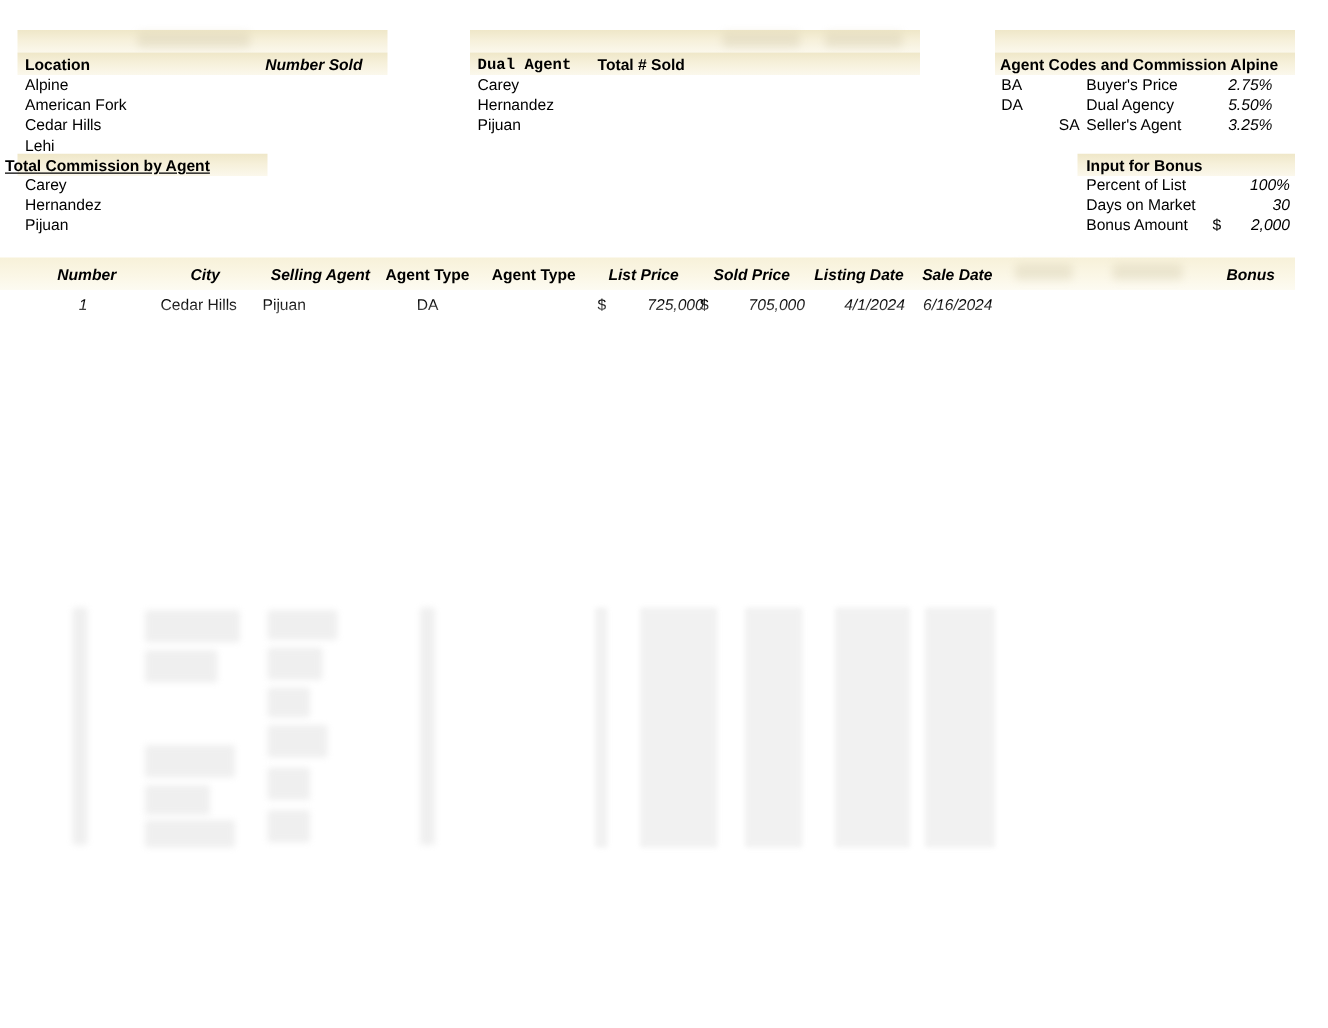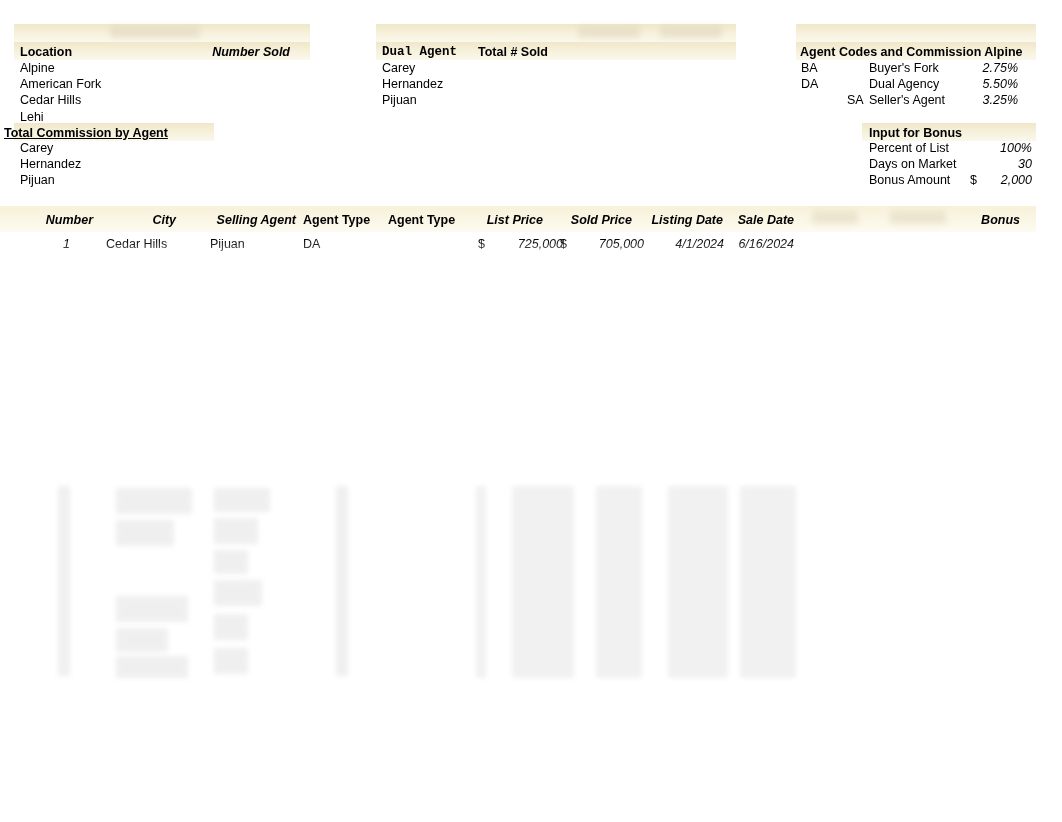--- a/index.html
+++ b/index.html
@@ -39,21 +39,21 @@
   .hdr {
     font-weight: bold;
     white-space: nowrap;
   }
   .cell {
     position: absolute;
     white-space: nowrap;
     line-height: 16px;
   }
   .r { text-align: right; font-style: italic; }
-  .c { }
+  .c { text-align: center; }
 
   
   .ghost {
     position: absolute;
     background: #c9c0a0;
     opacity: .30;
     filter: blur(3.2px);
     border-radius: 3px;
   }
   .ghost-faint {
@@ -145,21 +145,21 @@
 
 <div class="panel">
 
   <div class="band" style="left:796px; top:24px; width:240px; height:18px;"></div>
   <div class="band" style="left:796px; top:42px; width:240px; height:18px;"></div>
   <div class="whitebox" style="left:796px; top:60px; width:240px; height:48px;"></div>
 
   <div class="cell hdr" style="left:800px; top:44px;">Agent Codes and Commission Alpine</div>
 
   <div class="cell" style="left:801px; top:60px;">BA</div>
-  <div class="cell" style="left:869px; top:60px;">Buyer's Fork</div>
+  <div class="cell" style="left:869px; top:60px;">Buyer's Price</div>
   <div class="cell r" style="left:950px; top:60px; width:68px;">2.75%</div>
 
   <div class="cell" style="left:801px; top:76px;">DA</div>
   <div class="cell" style="left:869px; top:76px;">Dual Agency</div>
   <div class="cell r" style="left:950px; top:76px; width:68px;">5.50%</div>
 
   <div class="cell" style="left:847px; top:92px;">SA</div>
   <div class="cell" style="left:869px; top:92px;">Seller's Agent</div>
   <div class="cell r" style="left:950px; top:92px; width:68px;">3.25%</div>
 </div>

